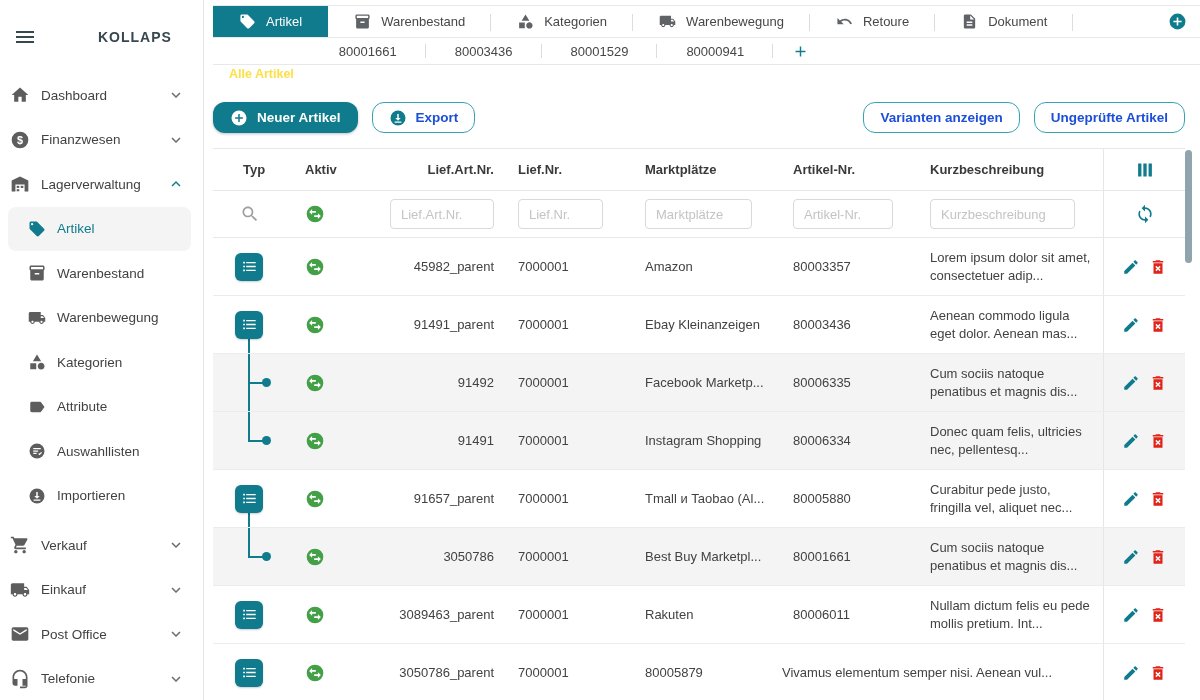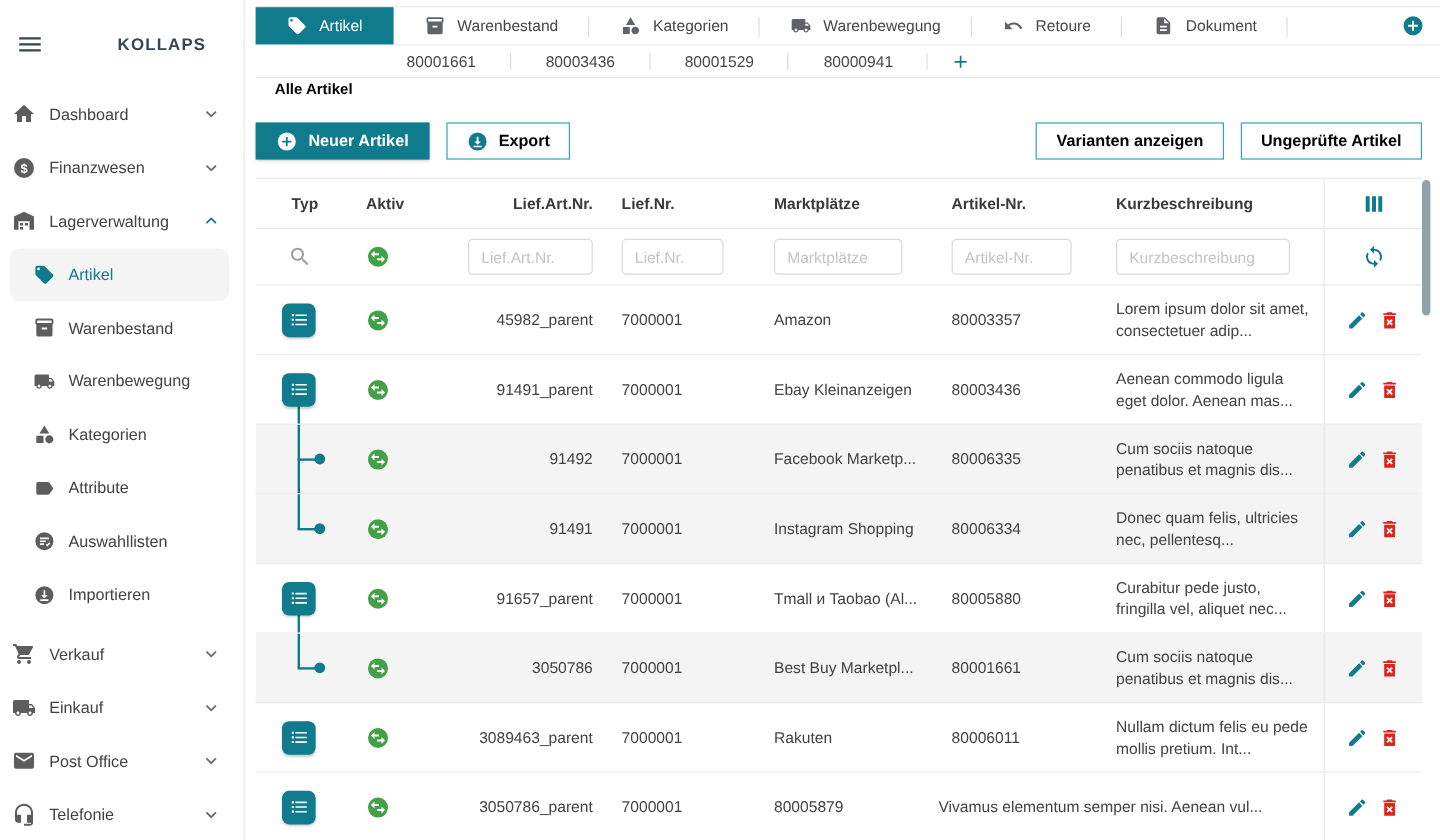--- a/index.html
+++ b/index.html
@@ -44,32 +44,32 @@
   .mtab.active::after{ display:none; }
   .tab-add{ margin-left:auto; margin-right:13px; align-self:center; width:19px; height:19px;
             color:var(--teal); cursor:pointer; }
   .tab-add svg{ width:100%; height:100%; }
 
   .tabbar2{ height:27px; display:flex; align-items:stretch; border-bottom:1px solid var(--line); }
   #sub-tabs{ display:flex; }
   .stab{ display:flex; align-items:center; padding:0 29px; font-size:13px; color:#474747;
          position:relative; cursor:pointer; white-space:nowrap; }
   .stab::after{ content:""; position:absolute; right:0; top:6px; height:14px; width:1px; background:#dcdcdc; }
-  .stab.active{ background:var(--teal); color:#000000; font-weight:bold; font-size:12.5px; padding:0 16px;margin-top:36px; }
+  .stab.active{ background:var(--teal); color:#fde047; font-weight:bold; font-size:12.5px; padding:0 16px;margin-top:36px; }
   .stab.active::after{ display:none; }
   .subtab-add{ align-self:center; margin-left:19px; width:17px; height:17px; color:var(--teal); cursor:pointer; }
   .subtab-add svg{ width:100%; height:100%; }
 
   .toolbar{ margin-top:37px; display:flex; align-items:center; gap:14px; padding-right:15px; }
-  .btn{ height:31px; border-radius:0; display:inline-flex; align-items:center; gap:9px;
+  .btn{ height:31px; border-radius:12px; display:inline-flex; align-items:center; gap:9px;
         padding:0 16px; font-family:"Liberation Sans",sans-serif; font-size:13.5px; font-weight:bold;
         cursor:pointer; border:1px solid transparent; background:#fff; }
   .btn .icw{ width:18px; height:18px; }
   .btn.primary{ background:var(--teal); color:#fff; box-shadow:0 1px 3px rgba(0,0,0,.25); }
-  .btn.outline{ border-color:#35a3b4; color:#000000; }
+  .btn.outline{ border-color:#35a3b4; color:#1d4ed8; }
   .btn.outline .icw{ color:var(--teal); }
   .spacer{ flex:1; }
 
   
   .table{ margin-top:15px; width:972px; }
   .trow{ display:flex; align-items:stretch; width:100%; }
   .thead{ height:43px; border-top:1px solid var(--line); border-bottom:1px solid var(--line);
           font-weight:bold; font-size:13px; color:#3a3a3a; }
   .filters{ height:47px; border-bottom:1px solid var(--line); }
   .row{ height:58px; border-bottom:1px solid var(--line2); font-size:13px; color:#424242; }

